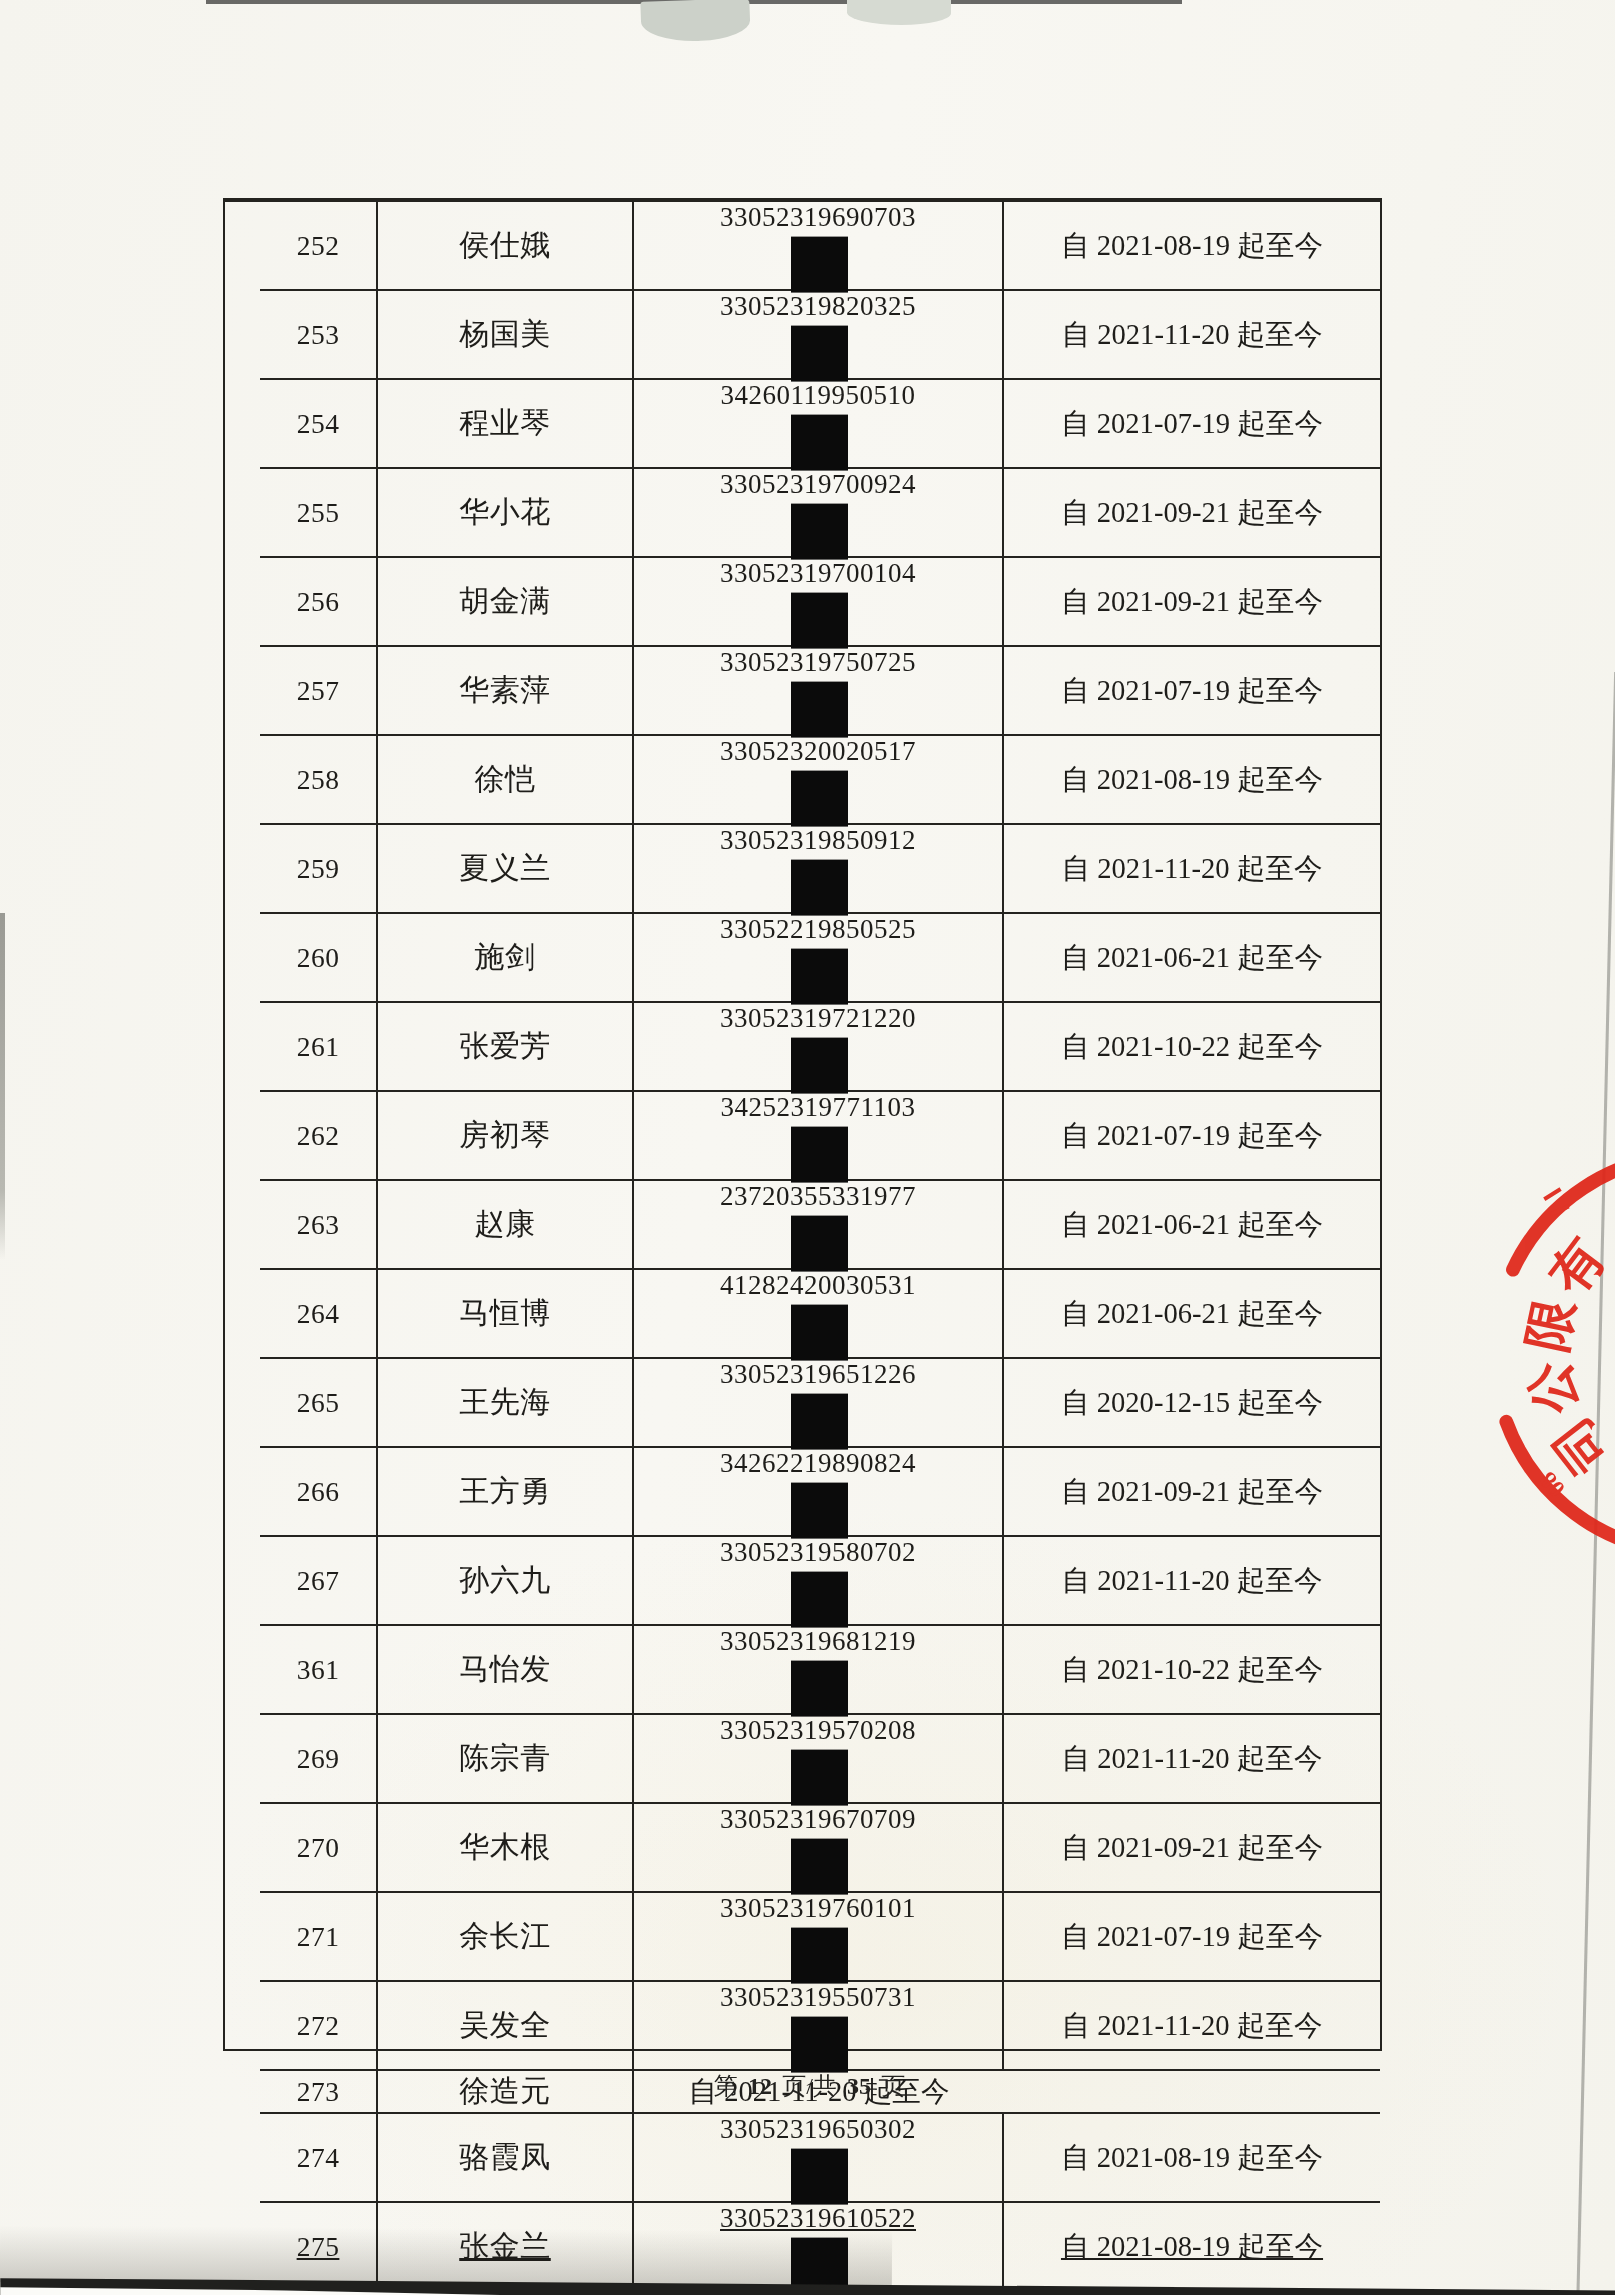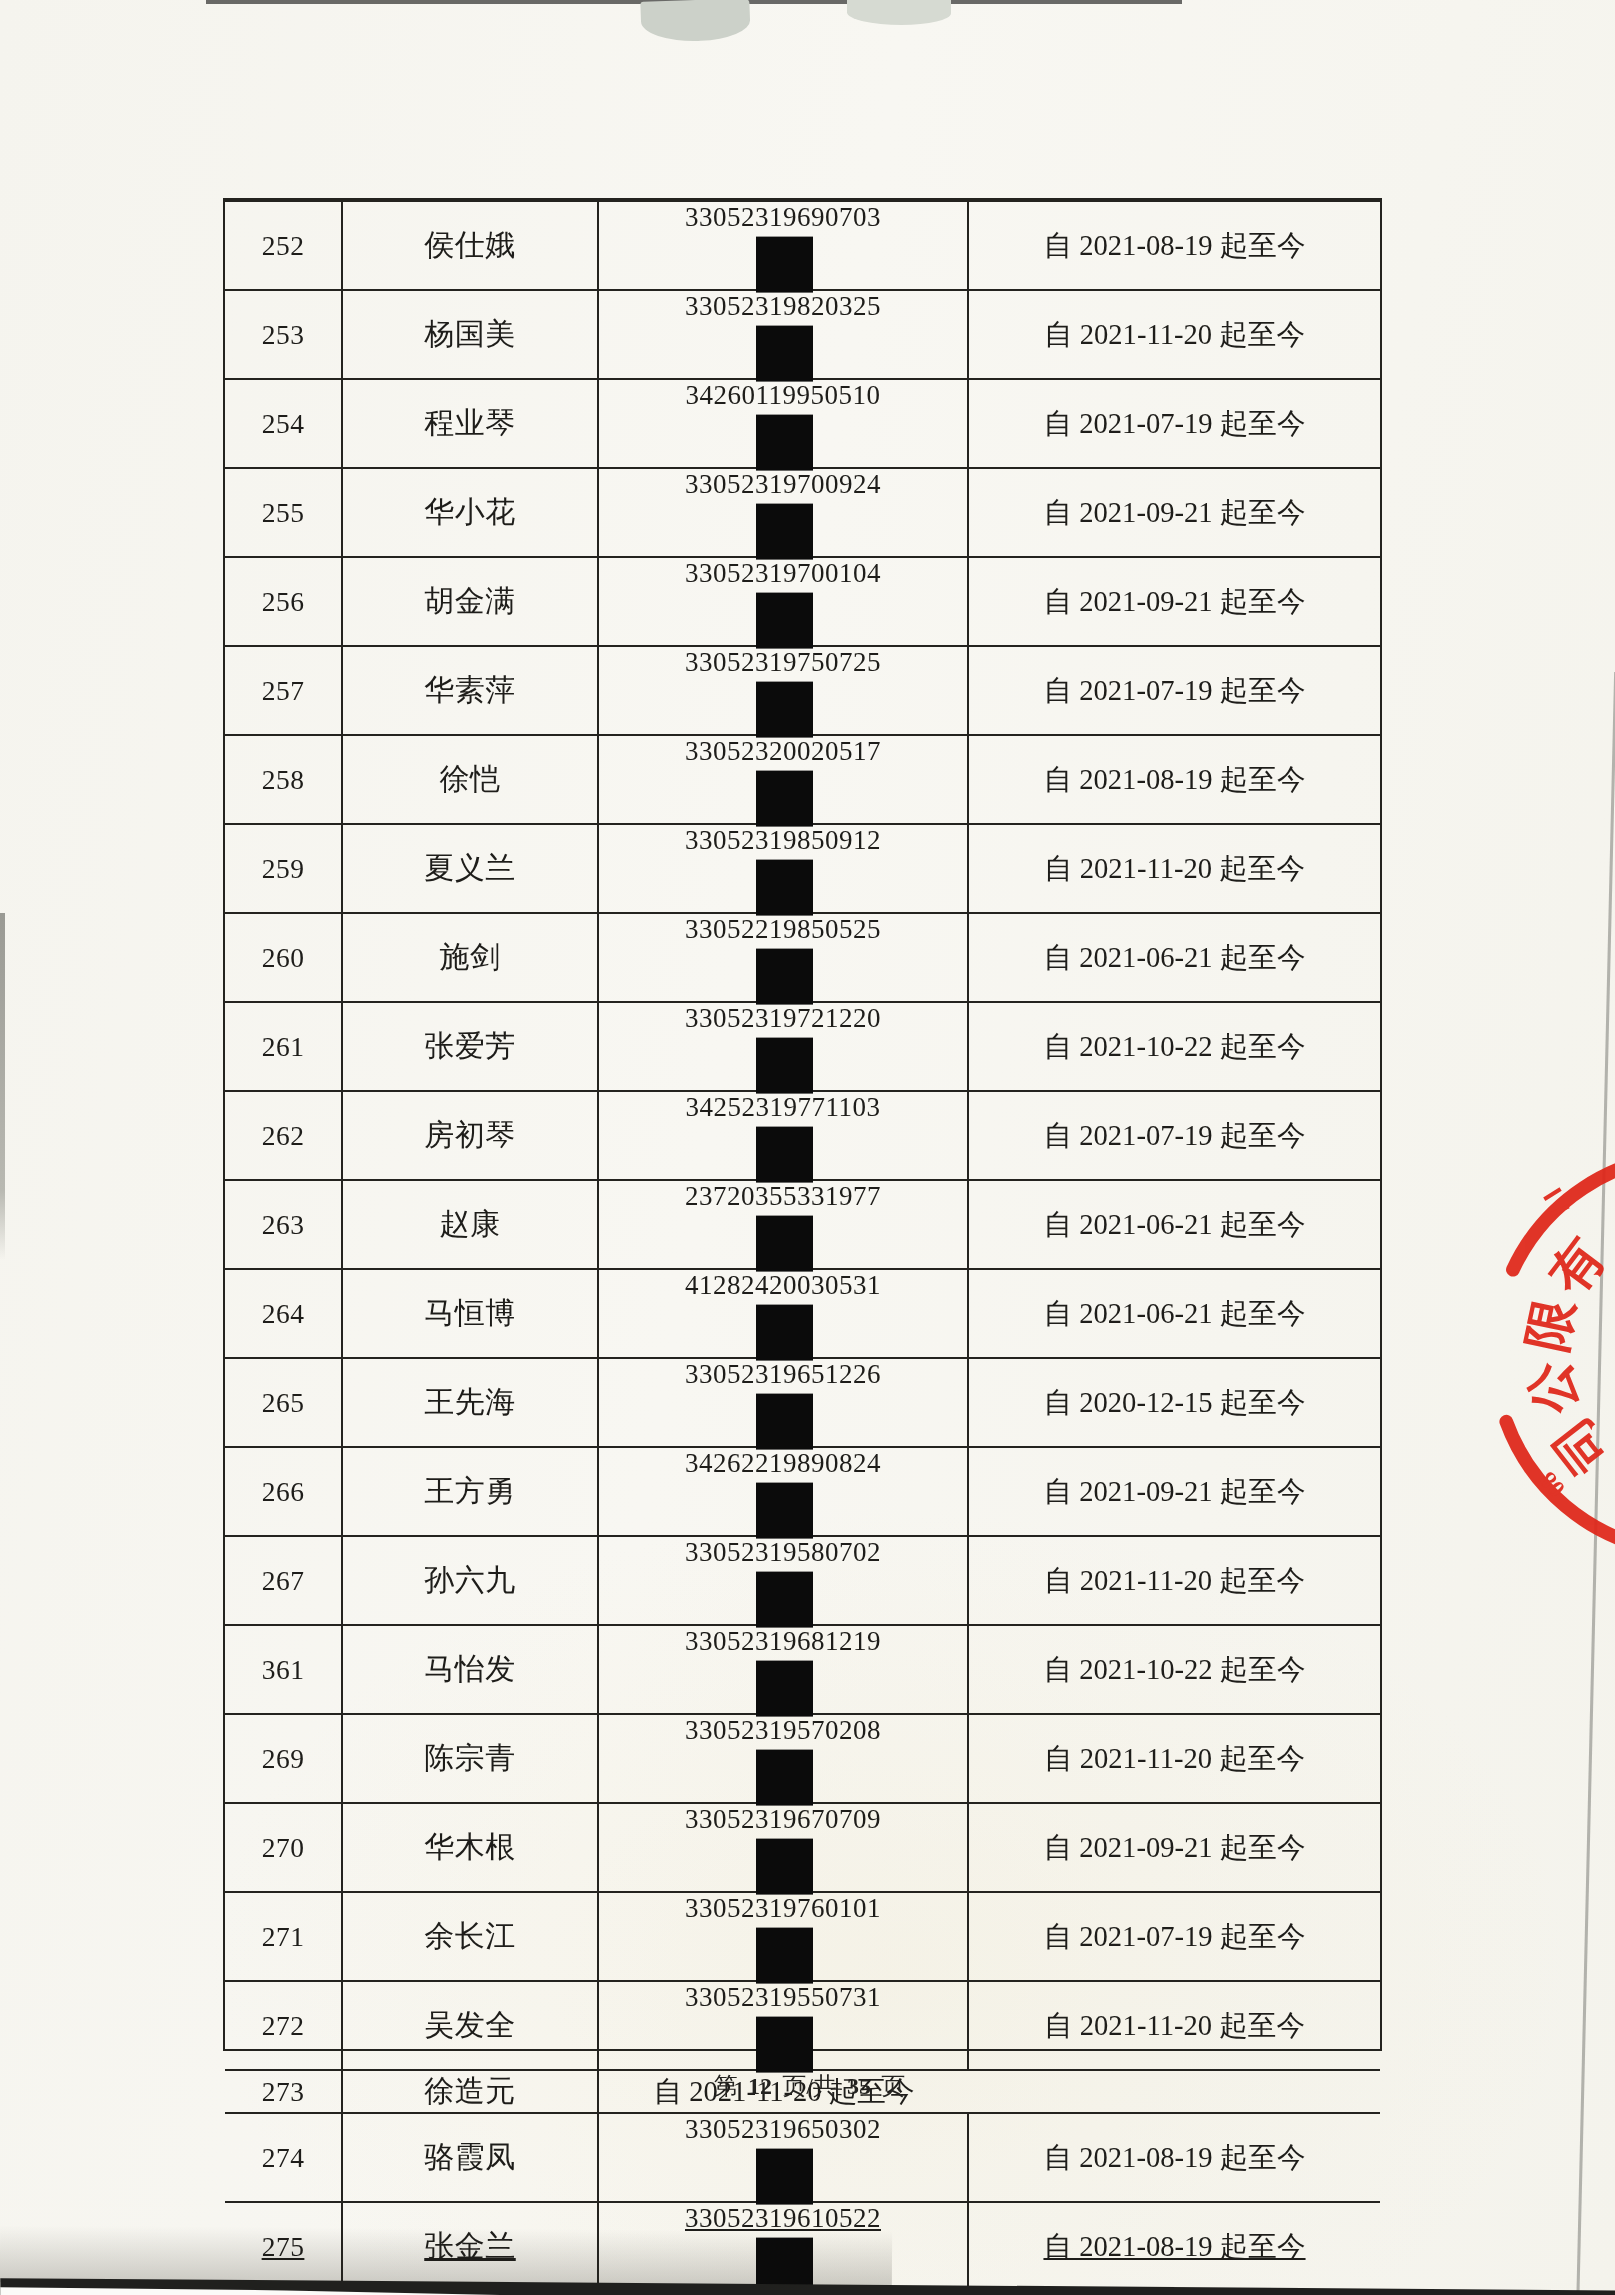--- a/index.html
+++ b/index.html
@@ -18,21 +18,21 @@
   .blob-a{left:641px;width:109px;height:41px;background:#ccd1c9;border-radius:3.1px 5.1px 46% 52%;transform:rotate(-2deg);}
   .blob-b{left:847px;width:104px;height:24.5px;background:#d6dad2;border-radius:0 0 50% 55%;}
   .top-edge{position:absolute;left:206px;top:0;width:976px;height:3.6px;background:#3a3a38;opacity:.75;}
   .left-edge{position:absolute;left:0;top:913px;width:4.6px;height:347px;background:linear-gradient(to bottom,#9a9a94,#b9b9b2 80%,rgba(185,185,178,0));}
   .bottom-shadow{position:absolute;left:0;top:2228px;width:892px;height:57px;background:linear-gradient(to bottom,rgba(0,0,0,0),rgba(158,156,148,.5));transform:rotate(.35deg);}
   
   .roster{
     position:absolute;left:223px;top:198px;width:1159px;height:1853px;
     box-sizing:border-box;
     border:2.5px solid #24231f;border-top-width:4.6px;
-    display:grid;grid-template-rows:repeat(24,1fr);
+    display:grid;grid-template-rows:repeat(24,1fr);padding-left:35px;
   }
   .row{display:grid;grid-template-columns:118px 256px 370px 1fr;border-bottom:2px solid #24231f;}
   .row:last-child{border-bottom:none;text-decoration:underline;}
   .cell{display:flex;align-items:center;justify-content:center;box-sizing:border-box;}
   .c-no,.c-name,.c-id{border-right:2px solid #24231f;}
   .c-no{font-size:27.5px;letter-spacing:0.5px;}
   .c-name{font-size:30px;letter-spacing:0.5px;}
   .c-id{font-size:27px;letter-spacing:0.5px;white-space:nowrap;flex-direction:column;}
   .c-date{font-size:28.6px;white-space:nowrap;}
   .redact{display:inline-block;width:57px;height:56px;margin-left:3.6px;background:#0b0b0b;transform:translateY(3.6px);}

